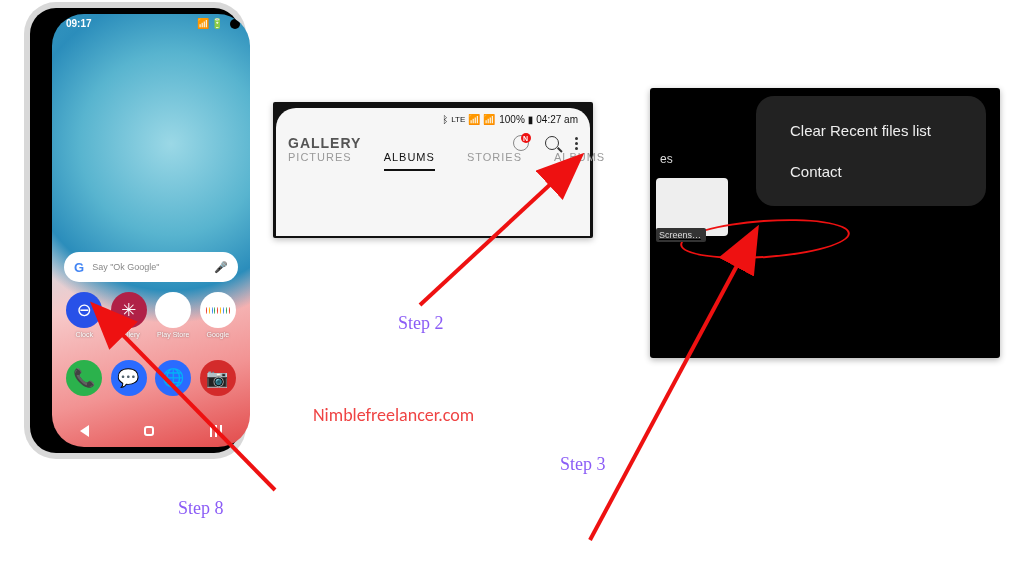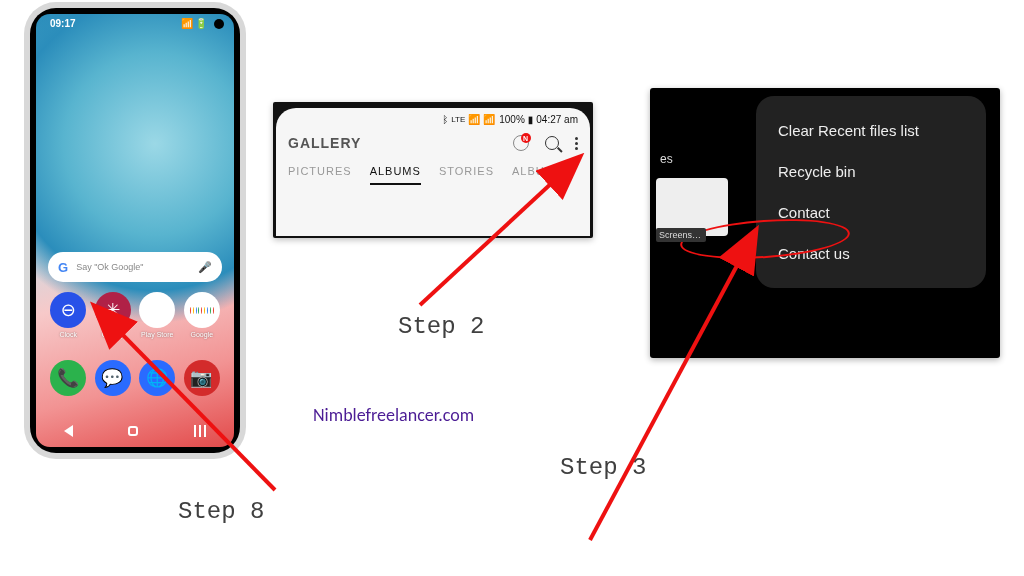--- a/index.html
+++ b/index.html
@@ -5,25 +5,26 @@
   * { box-sizing: border-box; margin: 0; padding: 0; }
   body { width: 1024px; height: 576px; background: #fff; font-family: Arial, sans-serif; position: relative; overflow: hidden; }
 
   
   .phone {
     position: absolute; left: 30px; top: 8px; width: 210px; height: 445px;
     border-radius: 26px; background: #000; padding: 6px;
     box-shadow: 0 0 0 6px #d8d8d8;
   }
   .phone-screen {
-    width: 100%; height: 100%; border-radius: 14px; overflow: hidden;
+    width: 100%; height: 100%; border-radius: 32px; overflow: hidden;
     background:
       radial-gradient(circle at 60% 30%, #9bd8e6 0%, #58b4cf 28%, #2b8dbb 45%, transparent 55%),
       linear-gradient(165deg, #2b8dbb 0%, #58b4cf 20%, #b6e1ec 40%, #f7c9c9 62%, #f29393 82%, #e24a4a 100%);
     position: relative;
+    margin-left: 16px;
   }
   .statusbar {
     display: flex; justify-content: space-between; align-items: center;
     padding: 4px 10px 0 14px; color: #fff; font-size: 10px; font-weight: 600;
   }
   .status-right { display: flex; gap: 2px; align-items: center; }
   .camera-hole { width: 10px; height: 10px; background: #000; border-radius: 50%; margin-left: 4px; }
   .search-pill {
     position: absolute; left: 12px; right: 12px; top: 238px; height: 30px;
     background: #fff; border-radius: 16px; display: flex; align-items: center;
@@ -54,37 +55,37 @@
   }
   .gallery-inner { background:#f6f6f6; border-top-left-radius:20px; border-top-right-radius:20px; height:100%; padding:6px 12px 0; position:relative; }
   .gstat { display:flex; justify-content:flex-end; gap:3px; font-size:10px; color:#111; align-items:center; }
   .gtitle { color:#555; letter-spacing:1px; font-size:14px; font-weight:700; margin-top:10px; display:flex; align-items:center; }
   .gicons { margin-left:auto; display:flex; gap:16px; align-items:center; }
   .bell { width:16px;height:16px;border-radius:50%;border:1.5px solid #888;position:relative;}
   .bell .dot{position:absolute;right:-3px;top:-3px;width:10px;height:10px;border-radius:50%;background:#e11;color:#fff;font-size:7px;display:flex;align-items:center;justify-content:center;}
   .search-ico{width:14px;height:14px;border:1.5px solid #333;border-radius:50%;position:relative}
   .search-ico::after{content:"";position:absolute;width:6px;height:1.5px;background:#333;right:-5px;bottom:-1px;transform:rotate(45deg)}
   .dots3{display:flex;flex-direction:column;gap:2px}.dots3 span{width:3px;height:3px;border-radius:50%;background:#333}
-  .gtabs{display:flex;gap:18px;margin-top:14px;font-size:11px;letter-spacing:1px;}
+  .gtabs{display:flex;gap:32px;font-size:11px;letter-spacing:1px;}
   .gtabs div{color:#999;padding-bottom:6px}
   .gtabs .active{color:#111;border-bottom:2px solid #111}
 
   
   .menuwrap{position:absolute;left:650px;top:88px;width:350px;height:270px;background:#000;border-radius:3px;box-shadow:0 2px 6px rgba(0,0,0,.3);}
-  .bgitem{position:absolute;left:6px;top:90px;width:90px;}
+  .bgitem{position:absolute;left:6px;top:90px;width:90px;text-decoration:underline;}
   .bgitem .thumb{width:72px;height:58px;background:#eee;border-radius:4px;}
   .bgitem .cap{background:#333;color:#ddd;font-size:9px;padding:2px 3px;margin-top:-8px;width:50px;border-radius:2px;position:relative;z-index:1}
   .es{position:absolute;left:10px;top:64px;color:#ddd;font-size:12px}
-  .menu{position:absolute;right:14px;top:8px;width:230px;background:#222;border-radius:18px 18px 18px 18px;padding:14px 0;}
+  .menu{position:absolute;right:14px;top:8px;width:230px;background:#222;border-radius:18px 18px 18px 18px;padding:14px 12px;}
   .menu div{color:#eee;font-size:15px;padding:12px 22px;position:relative;cursor:pointer}
   .circle-mark{position:absolute;pointer-events:none;border:2.5px solid #e11;border-radius:50%;width:170px;height:38px;left:680px;top:220px;transform:rotate(-4deg)}
 
   
-  .lbltext{position:absolute;font-size:24px;color:#404040;font-family:Liberation Mono, monospace}
-  .site{position:absolute;font-size:18px;color:#4c1d95;font-family:Calibri,Arial,sans-serif}
+  .lbltext{position:absolute;font-size:18px;color:#8b5cf6;font-family:Liberation Serif, serif}
+  .site{position:absolute;font-size:18px;color:#ef4444;font-family:Calibri,Arial,sans-serif}
   svg.arrow{position:absolute;overflow:visible}
 </style>
 </head>
 <body>
 
 <div class="phone">
   <div class="phone-screen">
     <div class="statusbar">
       <span>09:17</span>
       <span class="status-right">
@@ -187,23 +188,21 @@
 </div>
 
 <div class="menuwrap">
   <div class="es">es</div>
   <div class="bgitem">
     <div class="thumb"></div>
     <div class="cap">Screens…</div>
   </div>
   <div class="menu">
     <div>Clear Recent files list</div>
-    <div>Recycle bin</div>
     <div>Contact</div>
-    <div>Contact us</div>
   </div>
 </div>
 <div class="circle-mark"></div>
 
 <div class="lbltext" style="left:178px;top:498px">Step 8</div>
 <div class="lbltext" style="left:398px;top:313px">Step 2</div>
 <div class="lbltext" style="left:560px;top:454px">Step 3</div>
 <div class="site" style="left:313px;top:404px">Nimblefreelancer.com</div>
 
 <svg class="arrow" style="left:0;top:0" width="1024" height="576">

